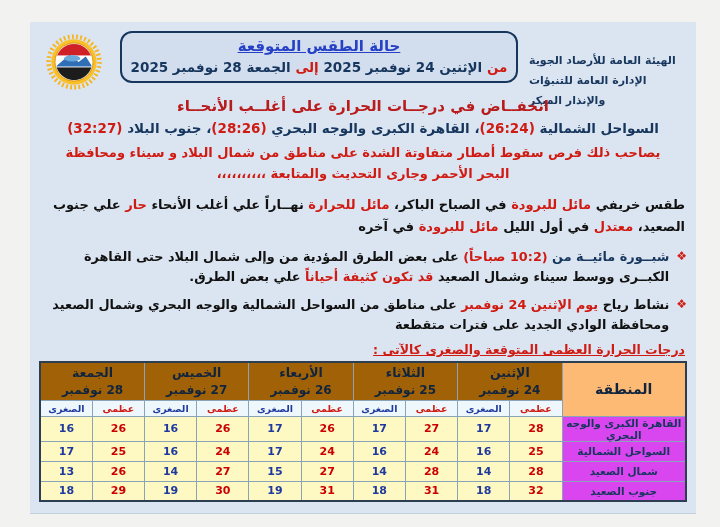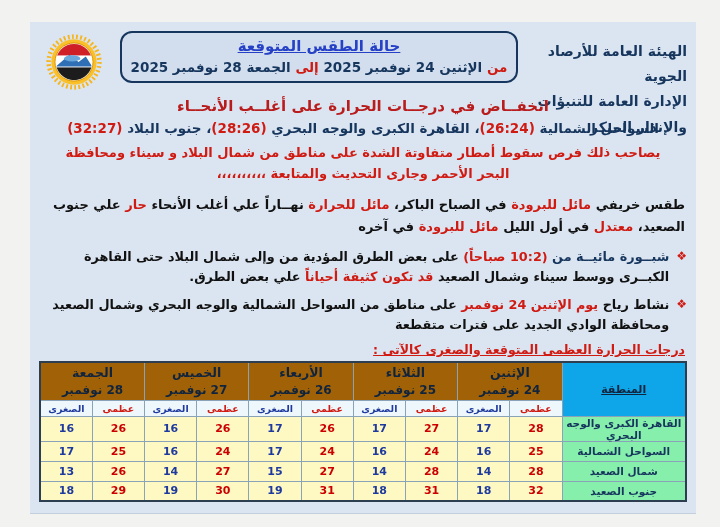--- a/index.html
+++ b/index.html
@@ -13,21 +13,21 @@
   }
   .panel {
     position:absolute; left:30px; top:22px; width:666px; height:492px;
     background:#dbe5f1;
     border-bottom:1px solid #c2cfdd;
     padding:5px 9px 4px 9px;
     direction:rtl;
   }
   
   .hdr { display:flex; align-items:flex-start; justify-content:space-between; height:64px; }
-  .authority { width:158px; text-align:right; color:#17365d; font-size:14px; line-height:1.8; margin-top:12px; }
+  .authority { width:158px; text-align:left; color:#17365d; font-size:11px; line-height:1.8; margin-top:24px; }
   .title-box {
     width:398px; margin-top:4px; padding:4px 8px 6px;
     background:#d2deee; border:2px solid #17365d; border-radius:12px; text-align:center;
   }
   .title-box .t1 { color:#2641c6; font-size:15px; text-decoration:underline; }
   .title-box .t2 { color:#17365d; font-size:13.5px; margin-top:4px; }
   .logo-wrap { width:70px; display:flex; justify-content:center; margin-top:6px; }
   
   .headline { text-align:center; color:#b91c1c; font-size:15px; margin-top:6px; }
   .line-navy { text-align:center; color:#17365d; font-size:13.5px; margin-top:5px; }
@@ -37,27 +37,27 @@
   .bullet .glyph { color:#d01b13; font-size:12px; line-height:1.6; }
   .bullet .btxt { font-size:12.8px; line-height:1.55; text-align:right; }
   .red { color:#d01b13; }
   .navy { color:#17365d; }
   .u { }
   .caption { text-align:right; color:#d01b13; font-size:12.5px; text-decoration:underline; margin:7px 2px 4px; }
   
   table.forecast { width:100%; border-collapse:collapse; table-layout:fixed; border:2px solid #2c3e50; background:#fff; }
   .forecast th, .forecast td { border:1px solid #8ba3b8; text-align:center; vertical-align:middle; }
   .forecast col.c-region { width:124px; }
-  .forecast .region-head { background:#0ea5e9; color:#10243e; font-size:11px;text-decoration:underline; }
+  .forecast .region-head { background:#fdba74; color:#10243e; font-size:14px; }
   .forecast .day { background:#a16207; color:#10243e; font-size:12.5px; height:38px; line-height:1.45; }
   .forecast .day .date { font-size:12px; }
   .forecast .subhead th { background:#eef7fb; font-size:9.5px; height:16px; }
   .forecast .max-l { color:#d01b13; }
   .forecast .min-l { color:#1f3a9e; }
-  .forecast tbody th.region { background:#86efac; color:#17365d; font-size:10.5px; height:20px; }
+  .forecast tbody th.region { background:#d946ef; color:#17365d; font-size:10.5px; height:20px; }
   .forecast td { font-size:11px; height:20px; background:#fef9c3; }
   .forecast td.max { color:#cc0000;text-align:center; }
   .forecast td.min { color:#1f3a9e; }
 </style>
 </head>
 <body>
 
 <div class="panel">
 
   <div class="hdr">

